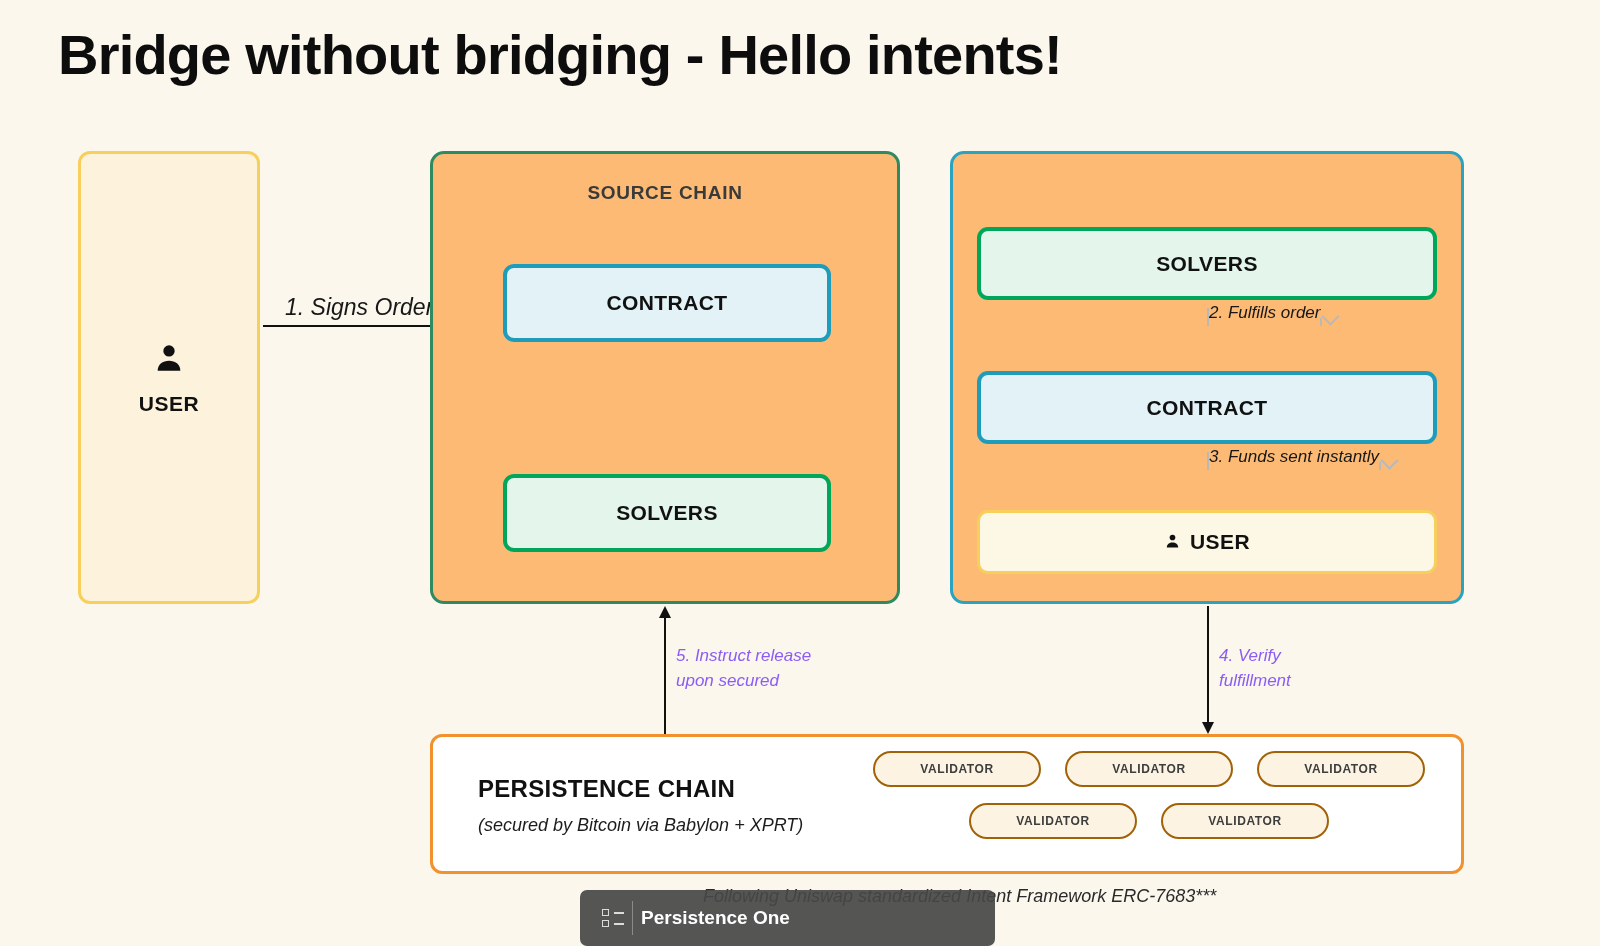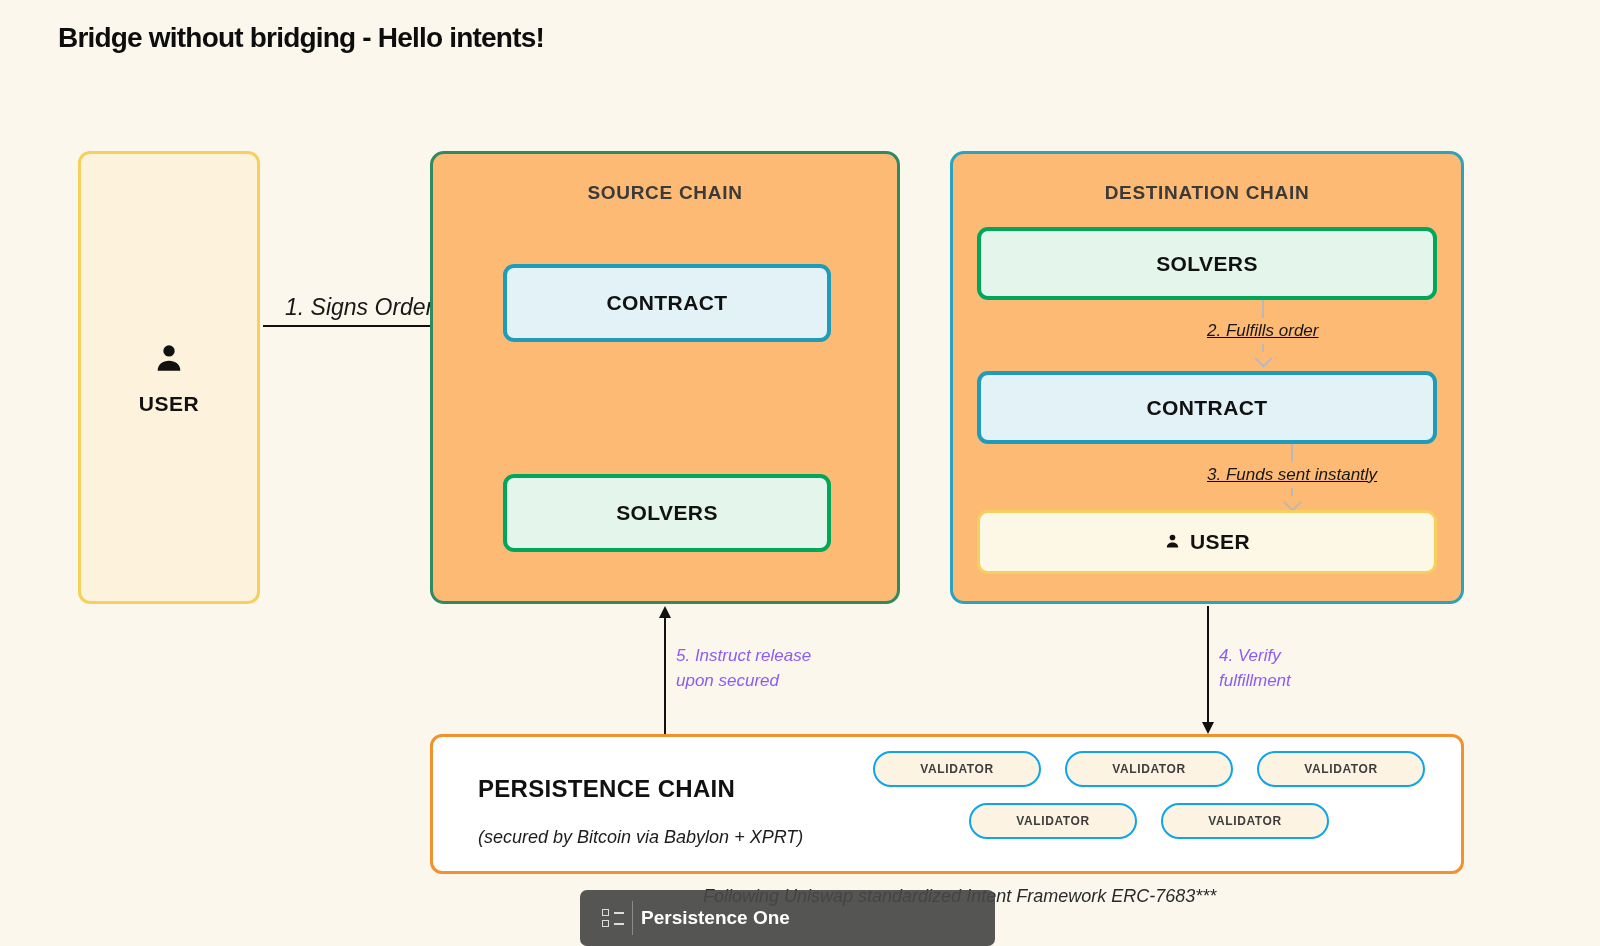--- a/index.html
+++ b/index.html
@@ -7,21 +7,21 @@
     width: 1600px; height: 946px;
     background: #fbf7ed;
     font-family: "Liberation Sans", sans-serif;
     overflow: hidden;
   }
   .stage { position: relative; width: 1600px; height: 946px; }
 
   
   .title {
     position: absolute; left: 58px; top: 22px;
-    font-size: 28px; font-weight: 800; letter-spacing: -0.8px;
+    font-size: 56px; font-weight: 800; letter-spacing: -0.8px;
     color: #0d0d0d; white-space: nowrap;
   }
 
   
   .user-col {
     position: absolute; left: 78px; top: 151px;
     width: 182px; height: 453px;
     background: #fdf3dc;
     border: 3px solid #f6cf5d;
     border-radius: 12px;
@@ -65,21 +65,21 @@
 
   
   #src-contract { left: 70px;  top: 110px; width: 328px; height: 78px; }
   #src-solvers  { left: 70px;  top: 320px; width: 328px; height: 78px; }
   
   #dst-solvers  { left: 24px;  top: 73px;  width: 460px; height: 73px; }
   #dst-contract { left: 24px;  top: 217px; width: 460px; height: 73px; }
   #dst-user     { left: 24px;  top: 356px; width: 460px; height: 64px; }
 
   
-  .vconn { position: absolute; display: flex; flex-direction: column; align-items: center; text-decoration: underline; }
+  .vconn { position: absolute; display: flex; flex-direction: row; align-items: flex-end; }
   .vconn .stem { width: 2px; background: #b9b9b9; }
   .vconn .step-lbl {
     font-size: 17px; font-style: italic; color: #171717;
     white-space: nowrap; padding: 3px 0; font-weight: 400;
   }
   .vconn .chev { width: 16px; height: 16px; position: relative; }
   .vconn .chev::before {
     content: ""; position: absolute; left: 2px; top: 0;
     width: 11px; height: 11px;
     border-right: 2px solid #b9b9b9; border-bottom: 2px solid #b9b9b9;
@@ -149,27 +149,27 @@
   
   #panel-persistence {
     position: absolute; left: 430px; top: 734px; width: 1034px; height: 140px;
     background: #ffffff; border: 3px solid #f2922f; border-radius: 12px;
   }
   #persistence-text { position: absolute; left: 45px; top: 38px; }
   #persistence-text .pname {
     font-size: 24px; font-weight: 800; color: #111; letter-spacing: .3px;
   }
   #persistence-text .psub {
-    margin-top: 24px; font-size: 18px; font-style: italic; color: #1c1c1c;
+    margin-top: 12px; font-size: 18px; font-style: italic; color: #1c1c1c;
   }
   .validators { position: absolute; left: 440px; top: 14px; width: 586px; }
   .vrow { display: flex; gap: 24px; }
   .vrow.row2 { margin-top: 16px; padding-left: 96px; }
   .vpill {
-    background: #fdf3e3; border: 2px solid #0ea5e9; border-radius: 18px;
+    background: #fdf3e3; border: 2px solid #a16207; border-radius: 18px;
     height: 36px; width: 168px;
     display: flex; align-items: center; justify-content: center;
     font-size: 12px; font-weight: 700; color: #3d3d3d; letter-spacing: .6px;
   }
 
   
   #footnote {
     position: absolute; left: 703px; top: 886px;
     font-size: 18px; font-style: italic; color: #2a2a2a; white-space: nowrap;
   }
@@ -227,21 +227,20 @@
       <span>CONTRACT</span>
     </div>
 
 
     <div class="node solvers" id="src-solvers">
       <span>SOLVERS</span>
     </div>
   </div>
 
   <div class="panel" id="panel-dest">
-    <div class="panel-title">DESTINATION CHAIN</div>
 
     <div class="node solvers" id="dst-solvers">
       <span>SOLVERS</span>
     </div>
 
     <div class="vconn" id="conn-dst-fulfill">
       <div class="stem"></div>
       <div class="step-lbl">2. Fulfills order</div>
       <div class="chev-stem"></div>
       <div class="chev"></div>

